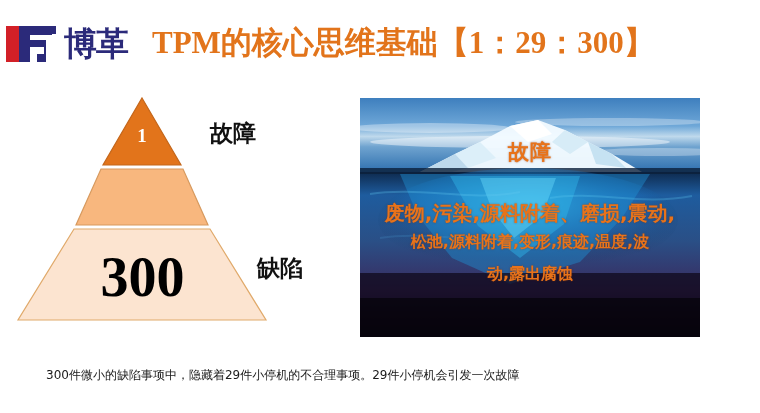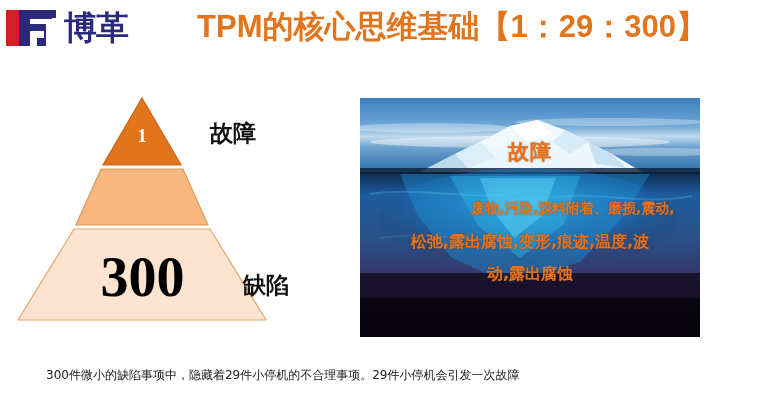--- a/index.html
+++ b/index.html
@@ -11,21 +11,21 @@
     width: 760px;
     height: 413px;
     position: relative;
     overflow: hidden;
     font-family: "Liberation Sans", "DejaVu Sans", sans-serif;
   }
 
   
   .header {
     position: absolute;
-    left: 0; top: 0;
+    left: 0; top: 16px;
     width: 760px; height: 58px;
   }
   .logo {
     position: absolute;
     left: 6px; top: 8px;
     width: 135px; height: 40px;
   }
   .logo-mark {
     position: absolute;
     left: 0; top: 1px;
@@ -43,22 +43,21 @@
   }
   .title {
     position: absolute;
     left: 152px; top: 6px;
     width: 600px;
     font-size: 31px;
     font-weight: bold;
     color: #E2741B;
     letter-spacing: 0px;
     white-space: nowrap;
-    font-family: Liberation Sans, sans-serif;
-    text-align: center;
+    font-family: Liberation Serif, serif;
   }
 
   
   .pyramid-area {
     position: absolute;
     left: 0px; top: 90px;
     width: 350px; height: 250px;
   }
   .pyr-svg { position: absolute; left: 0; top: 0; }
   .pyr-num {
@@ -87,41 +86,41 @@
   .pyr-label {
     position: absolute;
     font-family: "Liberation Serif", "DejaVu Serif", serif;
     font-weight: bold;
     color: #111111;
     font-size: 23px;
     white-space: nowrap;
   }
   .lbl-0 { left: 210px; top: 28px; }
   .lbl-1 { left: 228px; top: 87px; }
-  .lbl-2 { left: 243px; top: 163px; margin-top: 17px; }
+  .lbl-2 { left: 257px; top: 163px; }
 
   
   .iceberg {
     position: absolute;
     left: 360px; top: 98px;
     width: 340px; height: 239px;
     overflow: hidden;
   }
   .ice-svg { position: absolute; left: 0; top: 0; }
   .ice-text {
     position: absolute;
     left: 0; width: 340px;
     text-align: center;
     color: #E8731A;
     font-weight: bold;
     font-family: "DejaVu Sans", sans-serif;
     text-shadow: 0 0 2px rgba(120,40,0,0.55);
   }
   .ice-title { top: 40px; font-size: 21px; letter-spacing: 1px; }
-  .ice-l0 { top: 102px; font-size: 14px; padding-left: 43px; }
+  .ice-l0 { top: 102px; font-size: 20px; }
   .ice-l1 { top: 134px; font-size: 16px; }
   .ice-l2 { top: 166px; font-size: 16px; }
 
   
   .caption {
     position: absolute;
     left: 46px; top: 363px;
     width: 672px;
     font-size: 12px;
     color: #1a1a1a;
@@ -221,17 +220,17 @@
       <path d="M190 100 C235 92, 280 108, 332 98" stroke="#5FC8F0" stroke-width="2" fill="none" opacity="0.28"></path>
       <path d="M20 140 C70 132, 120 148, 170 138" stroke="#4A9AD0" stroke-width="2" fill="none" opacity="0.22"></path>
 
       <rect x="0" y="175" width="340" height="64" fill="#0E0718" opacity="0.72"></rect>
       <rect x="0" y="200" width="340" height="39" fill="#000000" opacity="0.55"></rect>
     </g>
   </svg>
 
   <div class="ice-text ice-title">故障</div>
   <div class="ice-text ice-l0">废物,污染,源料附着、磨损,震动,</div>
-  <div class="ice-text ice-l1">松弛,露出腐蚀,变形,痕迹,温度,波</div>
+  <div class="ice-text ice-l1">松弛,源料附着,变形,痕迹,温度,波</div>
   <div class="ice-text ice-l2">动,露出腐蚀</div>
 </div>
 
 <div class="caption">300件微小的缺陷事项中，隐藏着29件小停机的不合理事项。29件小停机会引发一次故障</div>
 
 </body></html>

